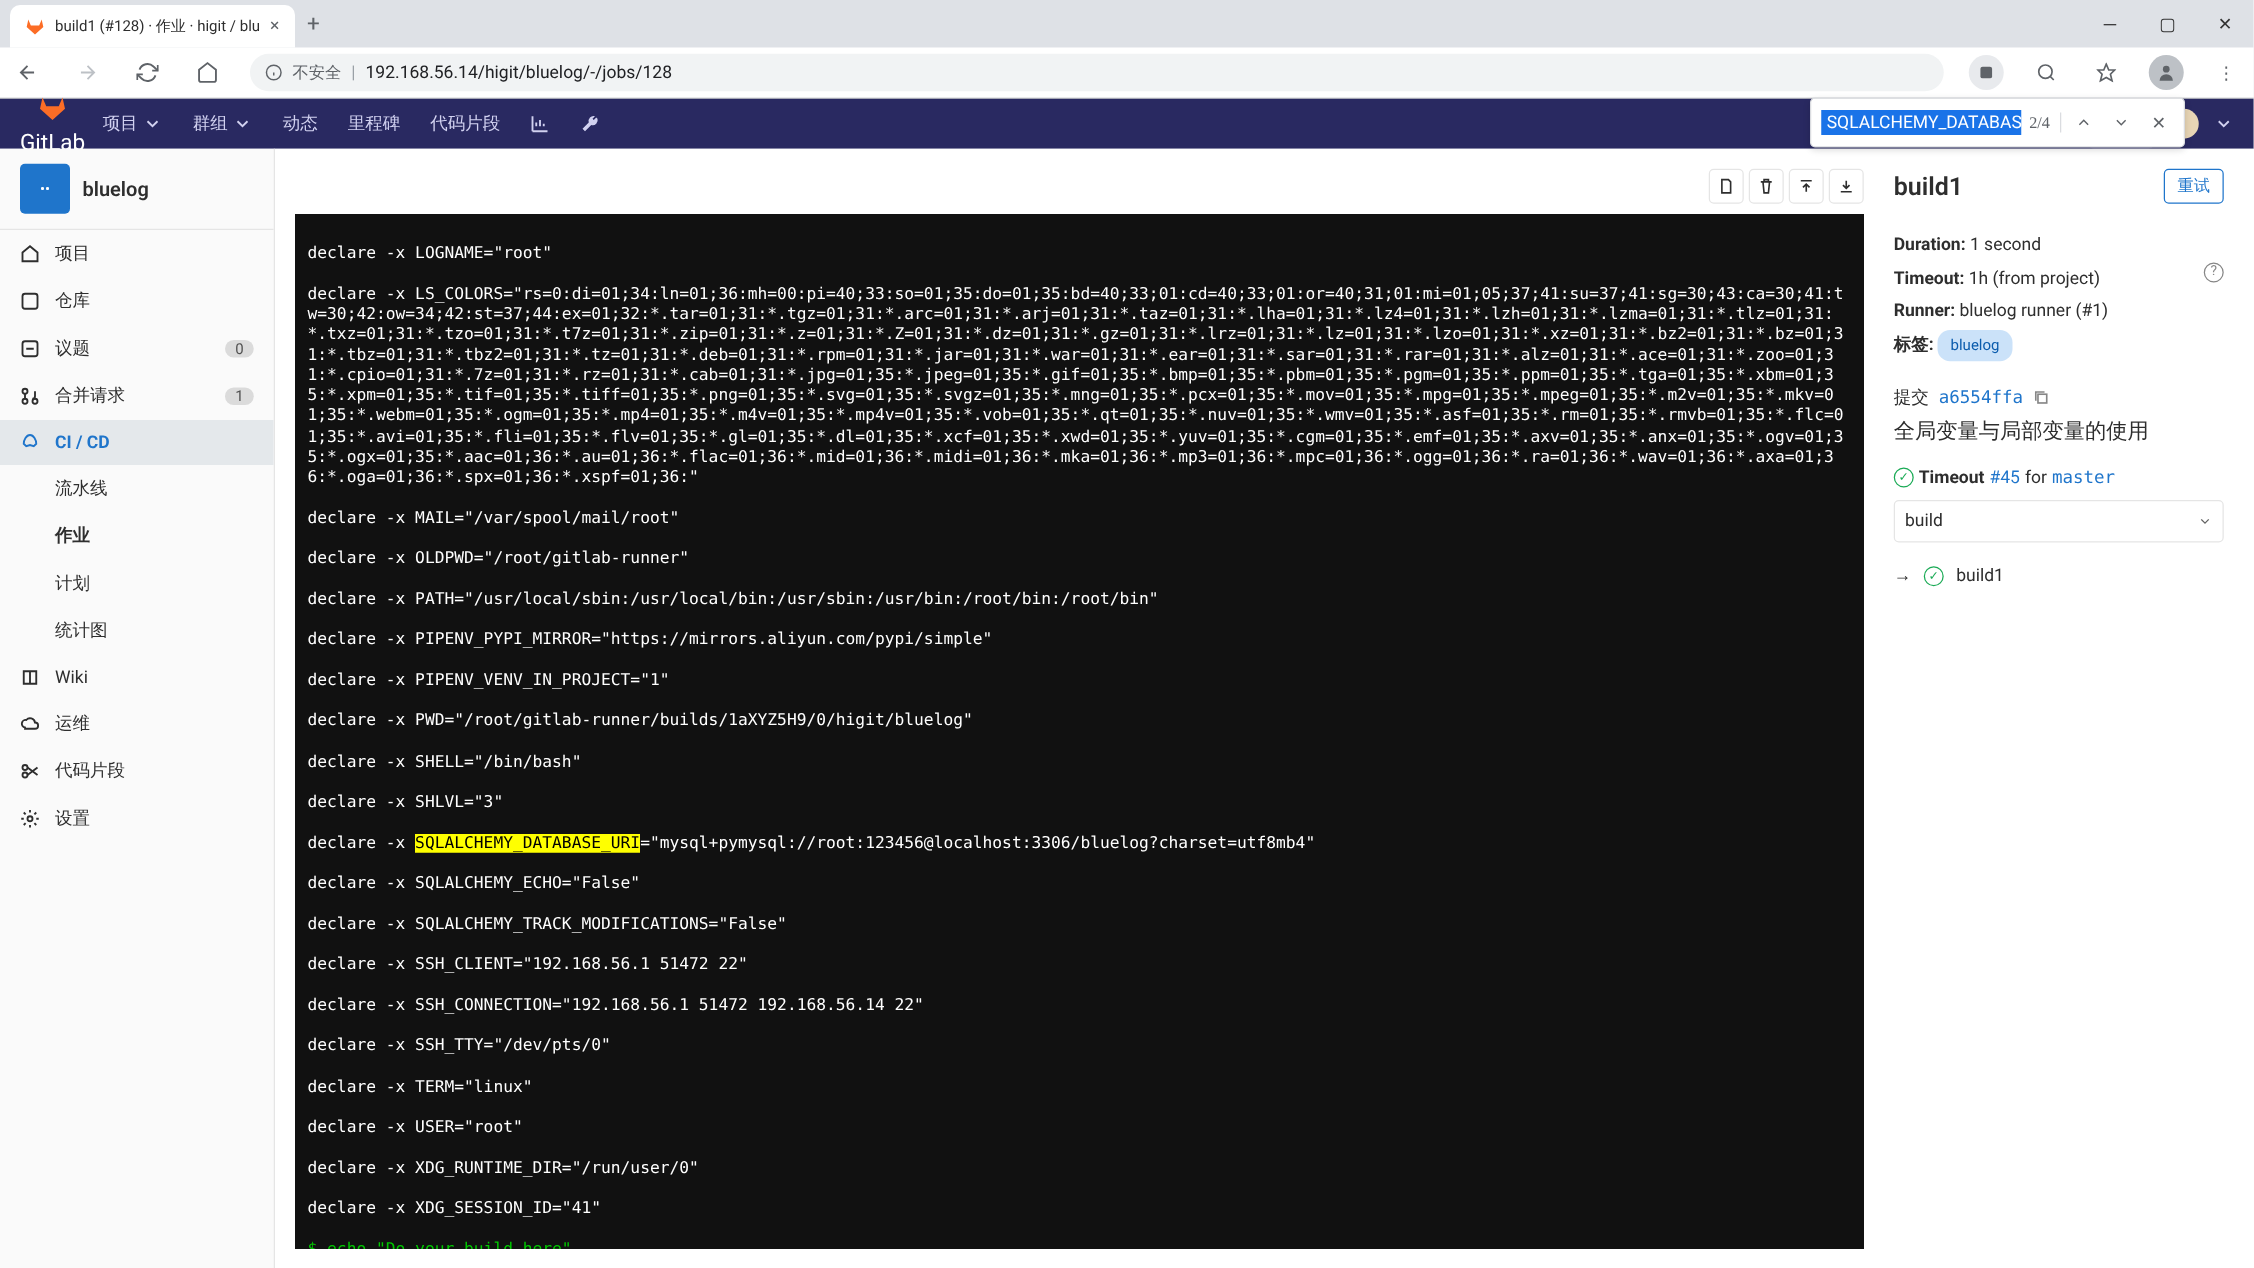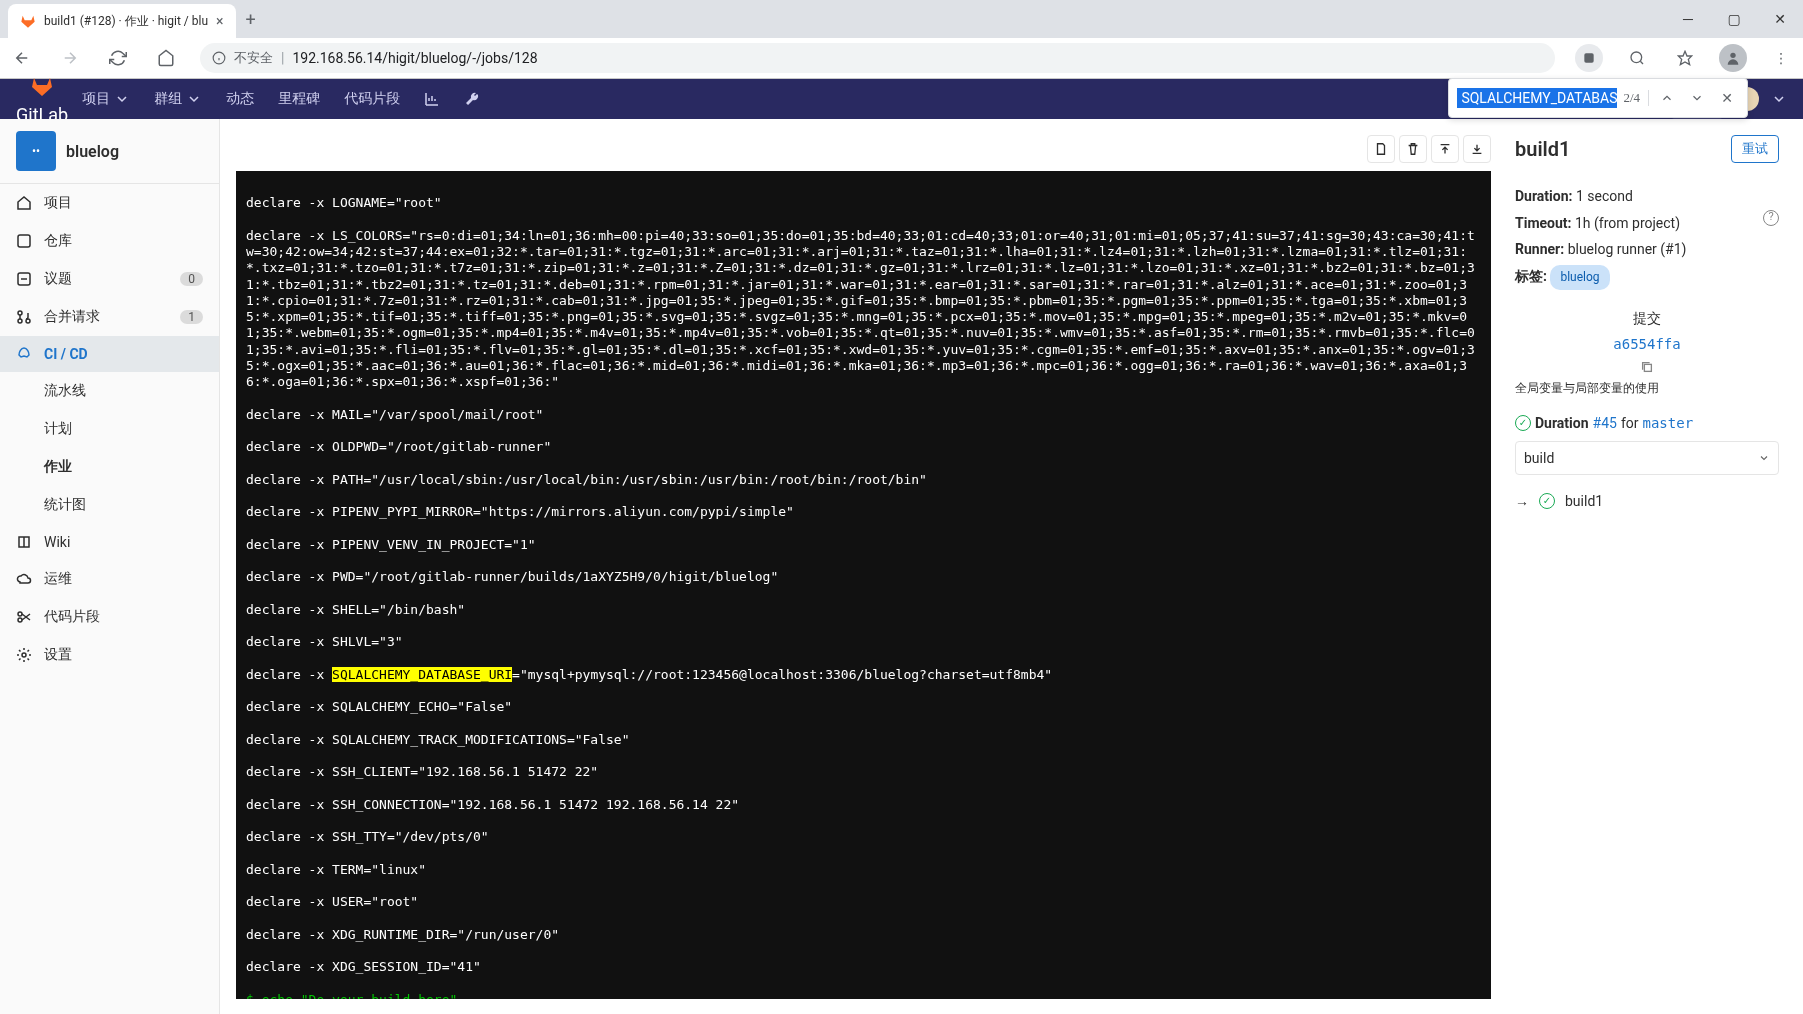--- a/index.html
+++ b/index.html
@@ -69,21 +69,21 @@
 .gl-log-line { white-space: pre-wrap; word-break: break-all; }
 
 
 .gl-right { width: 280px; flex-shrink: 0; padding: 0 8px; }
 .gl-right h2 { font-size: 20px; font-weight: 600; display: flex; align-items: center; justify-content: space-between; }
 .gl-retry { border: 1px solid #1f75cb; color: #1f75cb; background: #fff; border-radius: 4px; padding: 4px 10px; font-size: 13px; cursor: pointer; }
 .gl-meta { margin-top: 20px; font-size: 14px; line-height: 1.9; }
 .gl-meta b { font-weight: 700; }
 .gl-meta .q { float: right; width: 16px; height: 16px; border: 1px solid #868686; border-radius: 50%; display: inline-flex; align-items: center; justify-content: center; font-size: 11px; color: #868686; }
 .gl-tag { display: inline-block; background: #cbe2f9; color: #0b5cad; border-radius: 10px; padding: 1px 10px; font-size: 12px; }
-.gl-commit-row { display: flex; align-items: center; gap: 8px; font-size: 14px; margin-top: 20px; flex-direction: column; }
+.gl-commit-row { display: flex; align-items: center; gap: 8px; font-size: 14px; margin-top: 20px; }
 .gl-commit-sha { color: #1f75cb; font-family: monospace; }
 .gl-copy-icon { width: 14px; height: 14px; color: #868686; cursor: pointer; }
 .gl-pipeline { margin-top: 18px; font-size: 14px; display: flex; align-items: center; gap: 4px; }
 .gl-link { color: #1f75cb; }
 .gl-status-ic { width: 16px; height: 16px; border: 1.5px solid #1aaa55; border-radius: 50%; display: inline-flex; align-items: center; justify-content: center; color: #1aaa55; font-size: 10px; }
 .gl-stage-select { width: 100%; margin-top: 10px; padding: 8px; border: 1px solid #e5e5e5; border-radius: 4px; font-size: 14px; background: #fff; display: flex; justify-content: space-between; align-items: center; cursor: pointer; }
 .gl-job-row { display: flex; align-items: center; gap: 10px; margin-top: 18px; font-size: 14px; }
 </style>
 </head>
 <body>
@@ -271,25 +271,25 @@
       </div>
     <div class="gl-side-item active-parent">
         <svg class="gl-side-icon" viewBox="0 0 16 16" style="stroke:#1f75cb">
           <path d="M8 2c3 0 5 4 5 7l-2 2-3-1-3 1-2-2c0-3 2-7 5-7z"></path>
         </svg>
         <span>CI / CD</span>
       </div>
     <div class="gl-side-item gl-side-sub">
         <span>流水线</span>
       </div>
+    <div class="gl-side-item gl-side-sub active">
+        <span>作业</span>
+      </div>
     <div class="gl-side-item gl-side-sub">
         <span>计划</span>
-      </div>
-    <div class="gl-side-item gl-side-sub active">
-        <span>作业</span>
       </div>
     <div class="gl-side-item gl-side-sub">
         <span>统计图</span>
       </div>
     <div class="gl-side-item">
         <svg class="gl-side-icon" viewBox="0 0 16 16">
           <path d="M3 3h5v10H3zM8 3h5v10H8z"></path>
         </svg>
         <span>Wiki</span>
       </div>
@@ -387,24 +387,24 @@
         <div><b>标签:</b> <span class="gl-tag">bluelog</span></div>
       </div>
       <div class="gl-commit-row">
         <span>提交</span>
         <span class="gl-commit-sha gl-link">a6554ffa</span>
         <svg class="gl-copy-icon" viewBox="0 0 16 16" fill="none" stroke="currentColor" stroke-width="1.5">
             <rect x="5" y="5" width="8" height="8"></rect>
             <path d="M3 11V3h8"></path>
           </svg>
       </div>
-      <div style="margin-top:6px;font-size:12px">全局变量与局部变量的使用</div>
+      <div style="margin-top:6px;font-size:17px">全局变量与局部变量的使用</div>
       <div class="gl-pipeline">
         <span class="gl-status-ic">✓</span>
-        <b>Duration</b>
+        <b>Timeout</b>
         <span class="gl-link">#45</span>
         <span>for</span>
         <span class="gl-link" style="font-family:monospace">master</span>
       </div>
       <div class="gl-stage-select">
         <span>build</span>
         <svg width="12" height="12" viewBox="0 0 16 16">
             <path d="M4 6l4 4 4-4" stroke="#666" fill="none" stroke-width="1.5"></path>
           </svg>
       </div>

